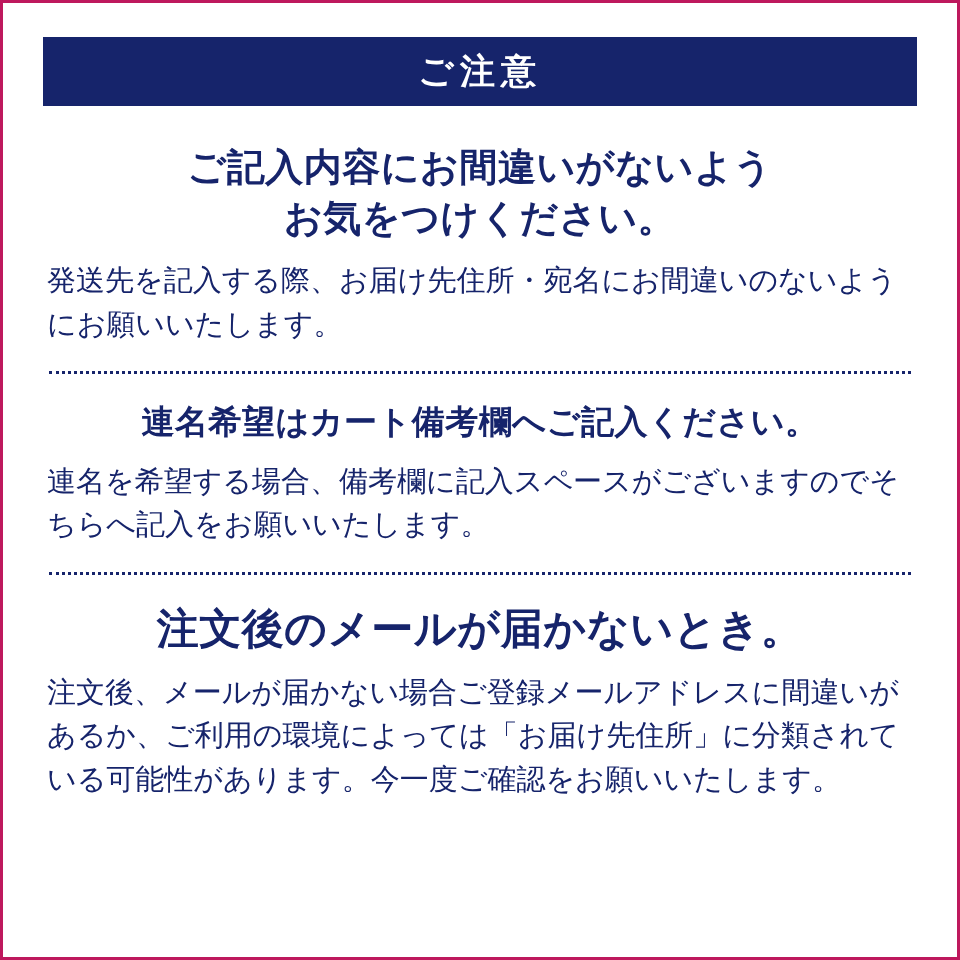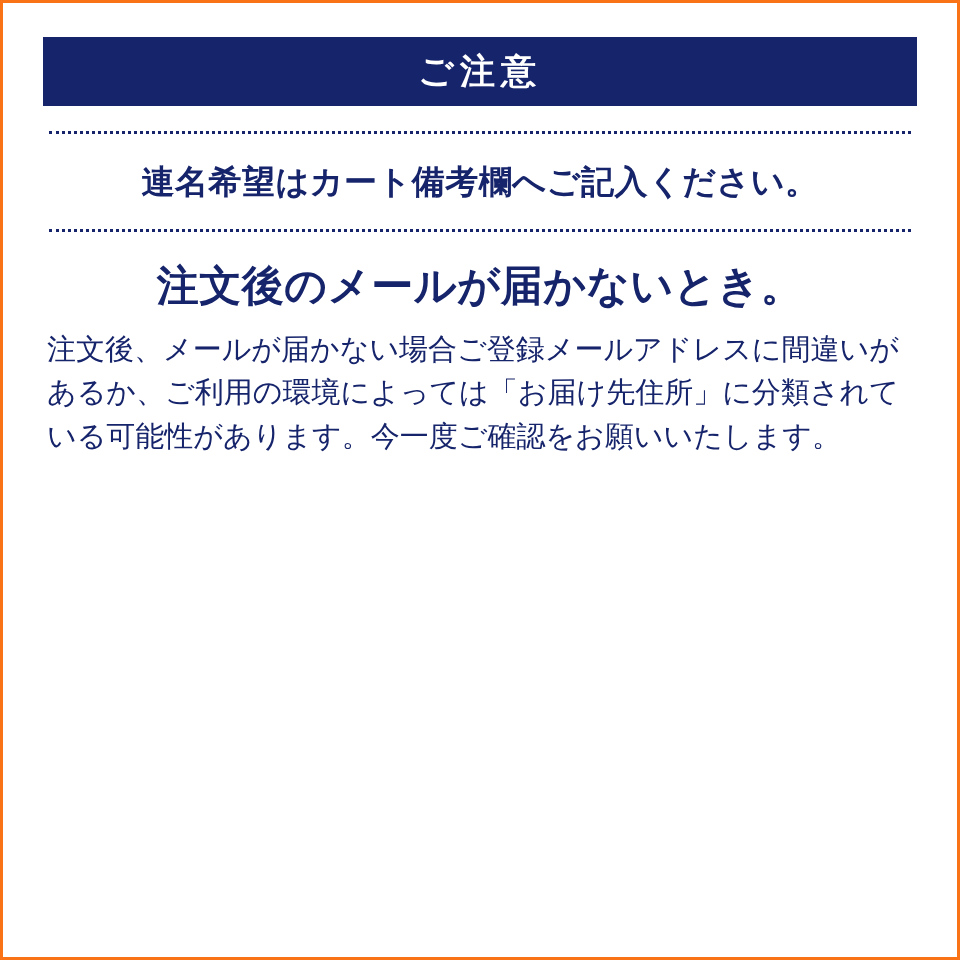--- a/index.html
+++ b/index.html
@@ -11,21 +11,21 @@
     height: 960px;
     background: #ffffff;
     font-family: "Liberation Sans", sans-serif;
     overflow: hidden;
   }
   .page {
     position: relative;
     width: 960px;
     height: 960px;
     box-sizing: border-box;
-    border: 3px solid #f97316;
+    border: 3px solid #be185d;
     background: #ffffff;
   }
   .inner {
     position: absolute;
     left: 0;
     top: 0;
     right: 0;
     bottom: 0;
     padding: 34px 40px 0 40px;
     box-sizing: border-box;
@@ -84,25 +84,33 @@
   .heading-line { display: block; }
 </style>
 </head>
 <body>
 
 <div class="page">
   <div class="inner">
 
     <div class="title-bar">ご注意</div>
 
+    <div class="section sec-1">
+      <div class="heading heading-1">
+        <span class="heading-line">ご記入内容にお間違いがないよう</span>
+        <span class="heading-line">お気をつけください。</span>
+      </div>
+      <div class="body-text">発送先を記入する際、お届け先住所・宛名にお間違いのないようにお願いいたします。</div>
+    </div>
 
     <div class="divider"></div>
 
     <div class="section sec-2">
       <div class="heading heading-2">連名希望はカート備考欄へご記入ください。</div>
+      <div class="body-text">連名を希望する場合、備考欄に記入スペースがございますのでそちらへ記入をお願いいたします。</div>
     </div>
 
     <div class="divider"></div>
 
     <div class="section sec-3">
       <div class="heading heading-3">注文後のメールが届かないとき。</div>
       <div class="body-text body-text-3">注文後、メールが届かない場合ご登録メールアドレスに間違いがあるか、ご利用の環境によっては「お届け先住所」に分類されている可能性があります。今一度ご確認をお願いいたします。</div>
     </div>
 
   </div>

